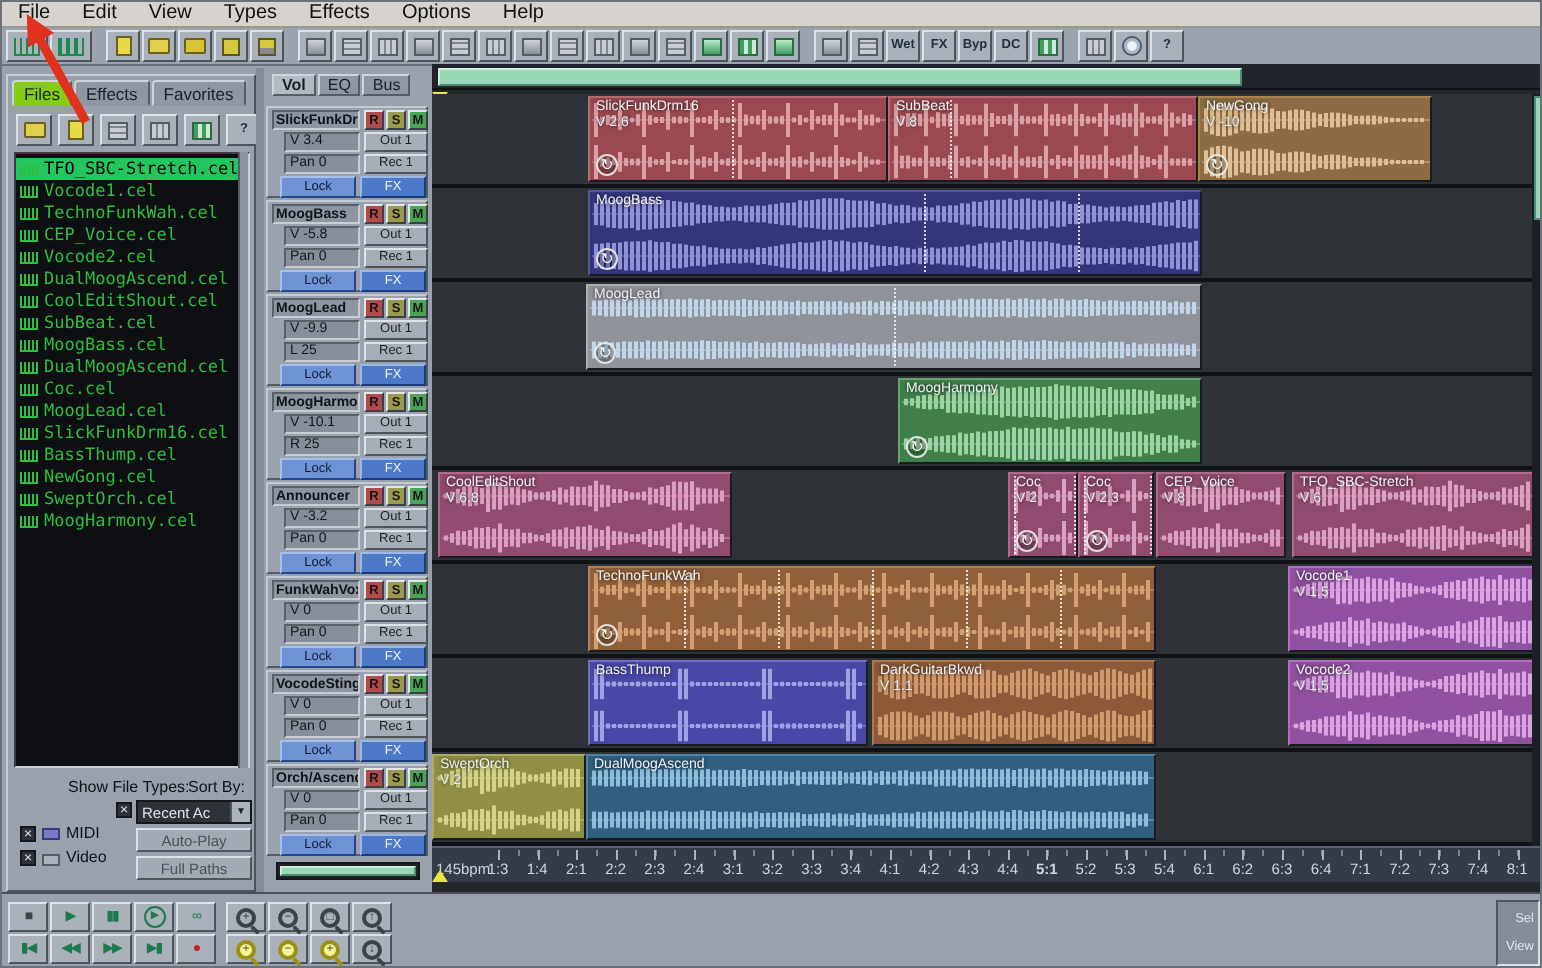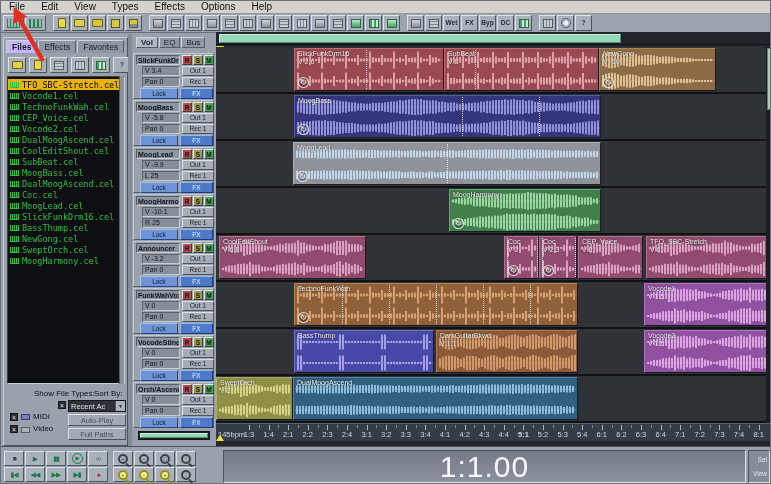--- a/index.html
+++ b/index.html
@@ -24,26 +24,26 @@
   .ic-gen{width:10px;height:9px;background:linear-gradient(#cfd4da,#8a9099);border:1px solid #565c64;}
   .ic-gen2{width:10px;height:9px;background:repeating-linear-gradient(0deg,#c8cdd4 0 2px,#7e858e 2px 3px);border:1px solid #565c64;}
   .ic-gen3{width:10px;height:9px;background:repeating-linear-gradient(90deg,#c8cdd4 0 2px,#7e858e 2px 3px);border:1px solid #565c64;}
   .ic-green1{width:10px;height:9px;background:linear-gradient(#b8e8c8,#3f9f5f);border:1px solid #2c6a42;}
   .ic-green2{width:10px;height:9px;background:repeating-linear-gradient(90deg,#3f9f5f 0 2px,#cfe8d8 2px 4px);border:1px solid #2c6a42;}
   .ic-cd{width:10px;height:10px;border-radius:50%;background:radial-gradient(circle,#eef2f6 2px,#9ab0c4 3px,#d8e2ea 5px);border:1px solid #556;}
   
   #left-panel{position:absolute;left:2px;top:36px;width:125px;height:409px;background:#99a1ad;border:1px solid;border-color:#c8ced6 #4e545c #4e545c #c8ced6;}
   #file-tabs{position:absolute;left:2px;top:2px;height:13px;display:flex;gap:1px;}
   .ftab{font-size:8.5px;color:#1a2026;background:#8f97a3;border:1px solid;border-color:#cfd5dc #565c64 transparent #cfd5dc;border-radius:2px 2px 0 0;padding:1px 5px;cursor:pointer;}
-  .ftab.active{background:#c4b5fd;font-weight:bold;}
+  .ftab.active{background:#84cc16;font-weight:normal;}
   #file-btns{position:absolute;left:2px;top:17px;display:flex;gap:2px;padding:2px;}
   .fbtn{width:18px;height:16px;}
   #file-list{position:absolute;left:3px;top:38px;width:118px;height:308px;background:#0d0f12;border:1px solid;border-color:#3a3e44 #c8ced6 #c8ced6 #3a3e44;overflow:hidden;padding-top:2px;}
   .fitem{display:flex;align-items:center;gap:3px;height:11px;padding-left:2px;color:#2fbf3f;font-family:"DejaVu Sans Mono",monospace;font-size:8.5px;white-space:nowrap;cursor:pointer;}
-  .fitem.sel{background:#eab308;color:#000;}
+  .fitem.sel{background:#22c55e;color:#000;}
   .fic{display:inline-block;width:9px;height:6px;background:repeating-linear-gradient(90deg,#2fbf3f 0 1px,transparent 1px 2px);border-bottom:1px solid #2fbf3f;flex:0 0 auto;}
   #list-scroll{position:absolute;right:3px;top:38px;width:5px;height:308px;background:#8a929e;border-left:1px solid #565c64;}
   #file-filter{position:absolute;left:2px;top:349px;width:119px;height:58px;font-size:8px;color:#0e1218;}
   .flabel{position:absolute;font-size:8px;color:#0e1218;padding-left:24px;}
   .ftrow{position:absolute;display:flex;align-items:center;gap:3px;left:4px;}
   .cbox{width:8px;height:8px;background:#2e3238;border:1px solid #14161a;color:#e8e8e8;font-size:7px;line-height:7px;text-align:center;cursor:pointer;}
   .tic{width:9px;height:6px;display:inline-block;}
   .tic-wave{background:repeating-linear-gradient(90deg,#2fbf3f 0 1px,transparent 1px 2px);border-bottom:1px solid #2fbf3f;}
   .tic-midi{background:#7a7ac8;border:1px solid #3a3a7a;}
   .tic-video{background:#aab2bc;border:1px solid #565c64;}
@@ -923,23 +923,20 @@
           <span class="mag yellow">
             <span class="sign">+</span>
           </span>
         </div>
         <div class="tpbtn">
           <span class="mag">
             <span class="sign">↓</span>
           </span>
         </div>
       </div>
-    <div id="time-panel">
-      <span id="time-display">1:1.00</span>
-    </div>
     <div id="selview">
       <span>Sel</span>
       <span>View</span>
     </div>
   </div>
 
   <svg id="annot" width="60" height="66">
     <line x1="42" y1="60" x2="18" y2="17" stroke="#e0301e" stroke-width="4.5"></line>
     <polygon points="14,9 23.2,15.4 14.4,20.2" fill="#e0301e" stroke="#e0301e" stroke-width="3"></polygon>
   </svg>

